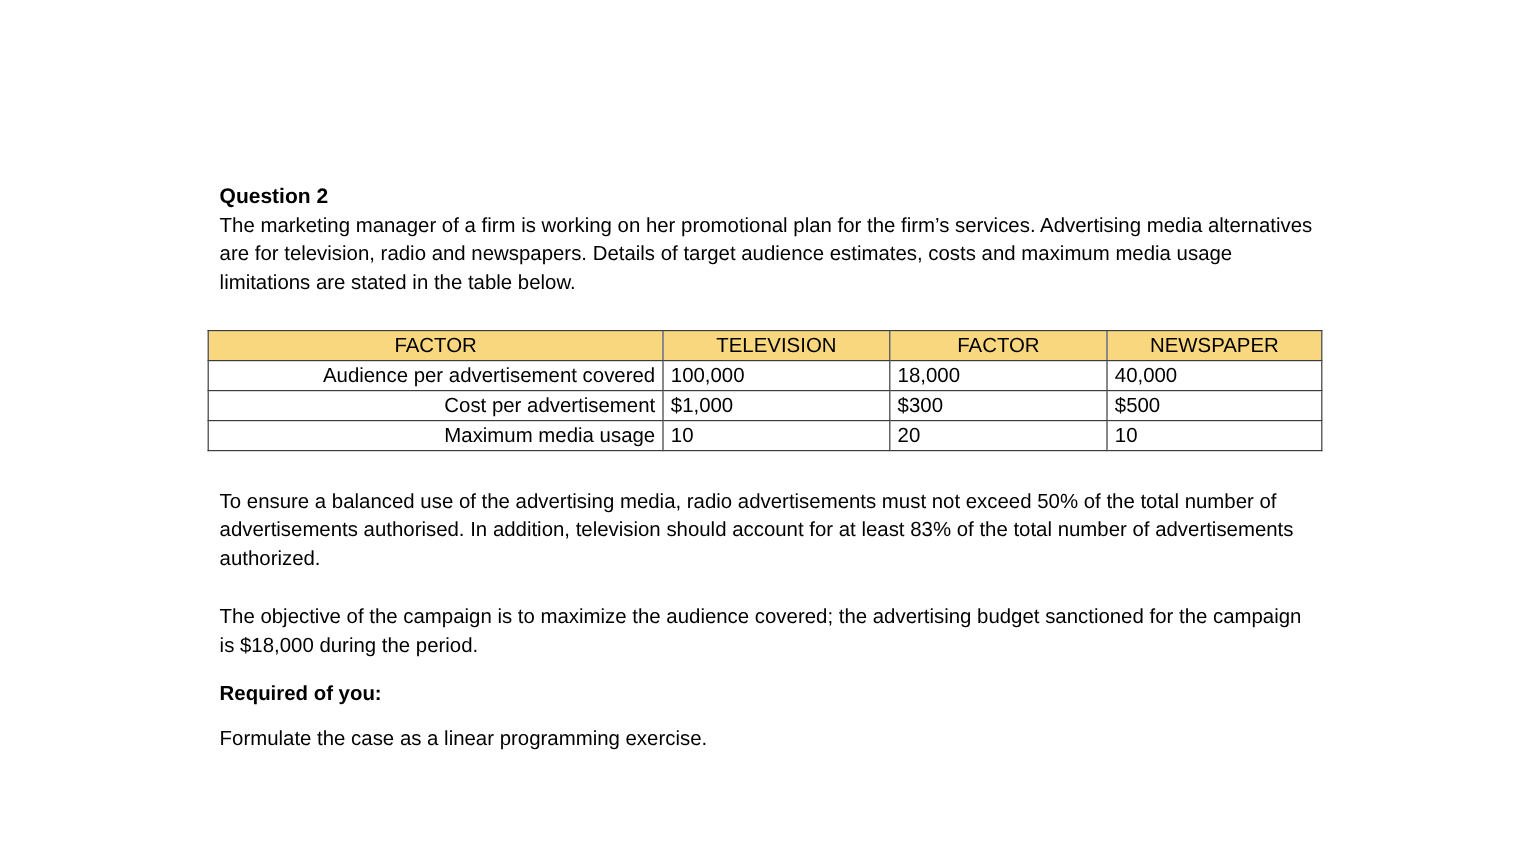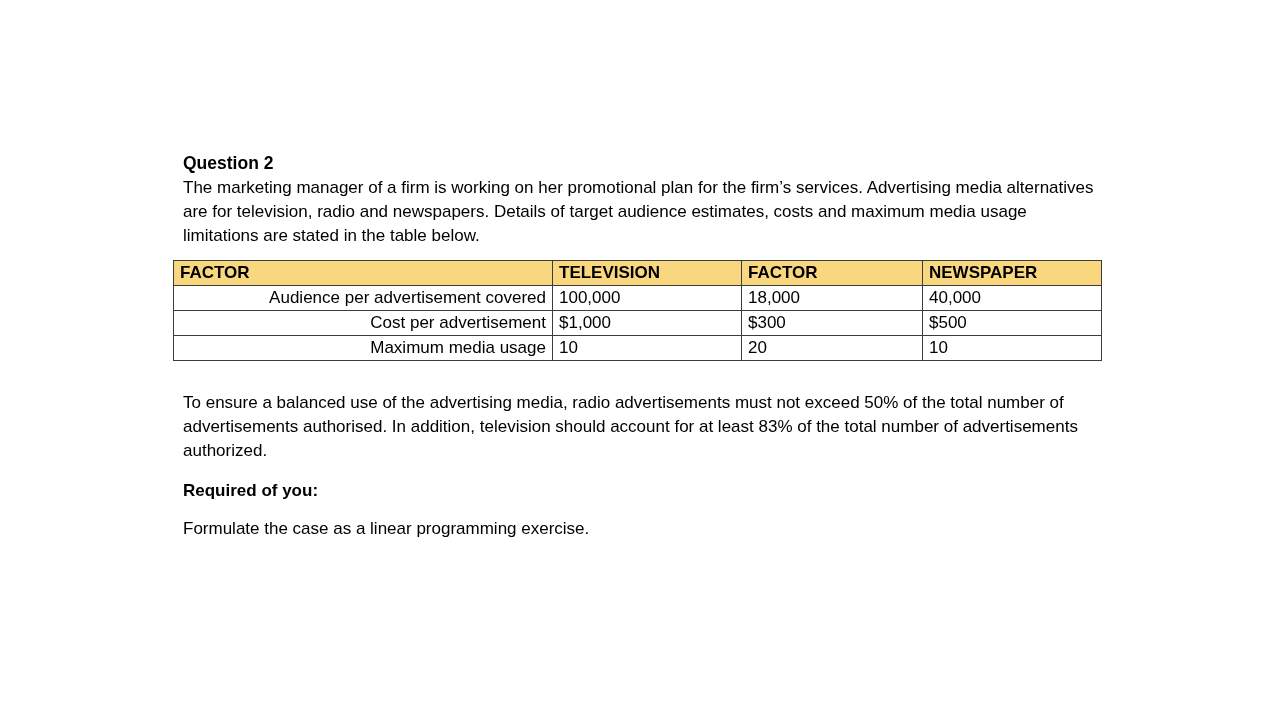--- a/index.html
+++ b/index.html
@@ -28,41 +28,41 @@
     padding-right: 4px;
     font-size: 17px;
     line-height: 24px;
   }
   .q-title {
     font-size: 17.5px;
     font-weight: bold;
     line-height: 26px;
   }
   .intro {
-    margin-bottom: 12px;
+    margin-bottom: 27px;
   }
   table.media-table {
     width: 928px;
     border-collapse: collapse;
     table-layout: fixed;
     font-size: 17px;
   }
   table.media-table th,
   table.media-table td {
     border: 1px solid #3c3c3c;
     height: 25px;
     padding: 0 6px;
     vertical-align: middle;
     white-space: nowrap;
     overflow: hidden;
   }
   table.media-table th {
     background: #F9D77E;
-    font-weight: bold;
-    text-align: left;
+    font-weight: normal;
+    text-align: center;
   }
   table.media-table td {
     text-align: left;
   }
   table.media-table td.factor-cell {
     text-align: right;
     padding-left: 9px;
   }
   col.col-factor { width: 379px; }
   col.col-tv     { width: 189px; }
@@ -124,19 +124,20 @@
           <td class="factor-cell">Maximum media usage</td>
           <td>10</td>
           <td>20</td>
           <td>10</td>
         </tr>
       </tbody>
     </table>
 
     <div class="text-block constraints">To ensure a balanced use of the advertising media, radio advertisements must not exceed 50% of the total number of advertisements authorised. In addition, television should account for at least 83% of the total number of advertisements authorized.</div>
 
+    <div class="text-block objective">The objective of the campaign is to maximize the audience covered; the advertising budget sanctioned for the campaign is $18,000 during the period.</div>
 
     <div class="text-block required-heading">Required of you:</div>
 
     <div class="text-block required-text">Formulate the case as a linear programming exercise.</div>
 
   </div>
 </div>
 
 </body></html>

